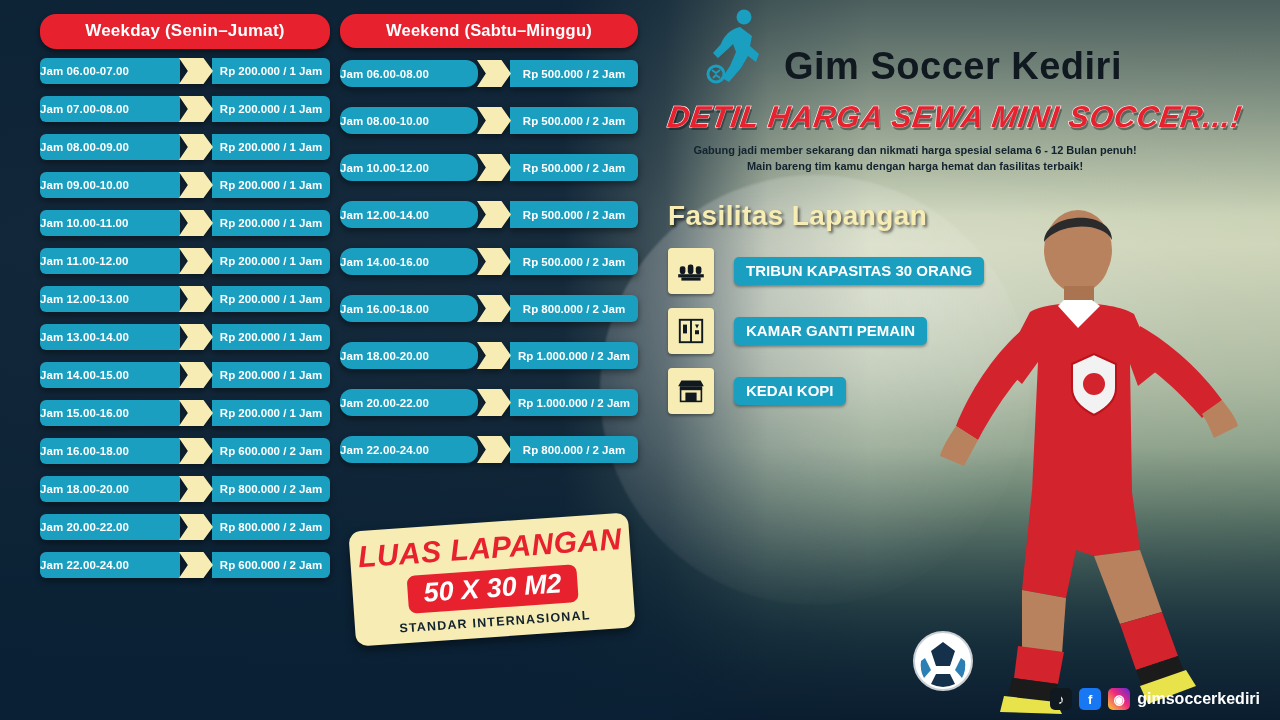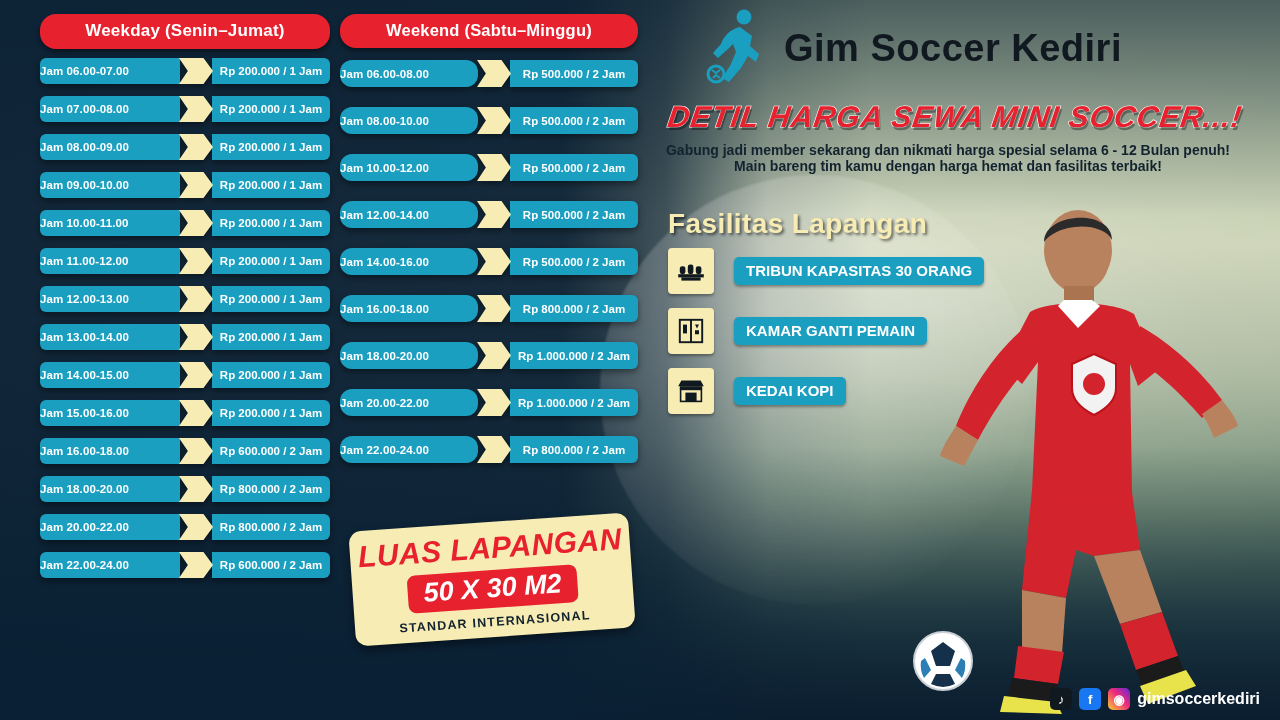--- a/index.html
+++ b/index.html
@@ -94,21 +94,21 @@
     align-items: center;
     justify-content: center;
     border-radius: 0 6px 6px 0;
   }
   .rows.weekend .slot .price { flex-basis: 128px; }
   .rows.weekend .slot .time { font-size: 11.5px; border-radius: 12px; }
 
   
   .brand {
     position: absolute; left: 700px; top: 8px;
-    display: flex; align-items: center; gap: 10px;
+    display: flex; align-items: flex-end; gap: 10px;
   }
   .brand .logo { width: 74px; height: 80px; flex: 0 0 auto; }
   .brand .name {
     font-size: 38px; font-weight: bold; color: #101820;
     letter-spacing: .5px; white-space: nowrap;
   }
 
   .headline {
     position: absolute; left: 668px; top: 100px;
     width: 560px; text-align: center;
@@ -118,27 +118,27 @@
     font-size: 30px; font-weight: bold; font-style: italic;
     color: #e8212e;
     -webkit-text-stroke: 1.2px #ffffff;
     paint-order: stroke fill;
     letter-spacing: 1px;
     transform: skewX(-8deg);
     text-shadow: 2px 3px 0 rgba(0,0,0,.35);
     white-space: nowrap;
   }
   .subhead {
-    position: absolute; left: 664px; top: 142px;
+    position: absolute; left: 631px; top: 142px;
     width: 568px; text-align: center;
-    color: #12232f; font-size: 14px; font-weight: bold; line-height: 16px;
+    color: #12232f; font-size: 11px; font-weight: bold; line-height: 16px;
   }
 
   .fac-title {
-    position: absolute; left: 668px; top: 208px;
+    position: absolute; left: 668px; top: 200px;
     font-size: 28px; font-weight: bold; color: #f7edb4;
     text-shadow: 2px 2px 3px rgba(0,0,0,.55);
     letter-spacing: .4px;
   }
 
   .fac-list { position: absolute; left: 668px; top: 248px; width: 420px; }
   .fac-item { display: flex; align-items: center; gap: 20px; margin-bottom: 14px; height: 46px; }
   .fac-item .ico {
     width: 46px; height: 46px; flex: 0 0 46px;
     background: #f7edb4;

